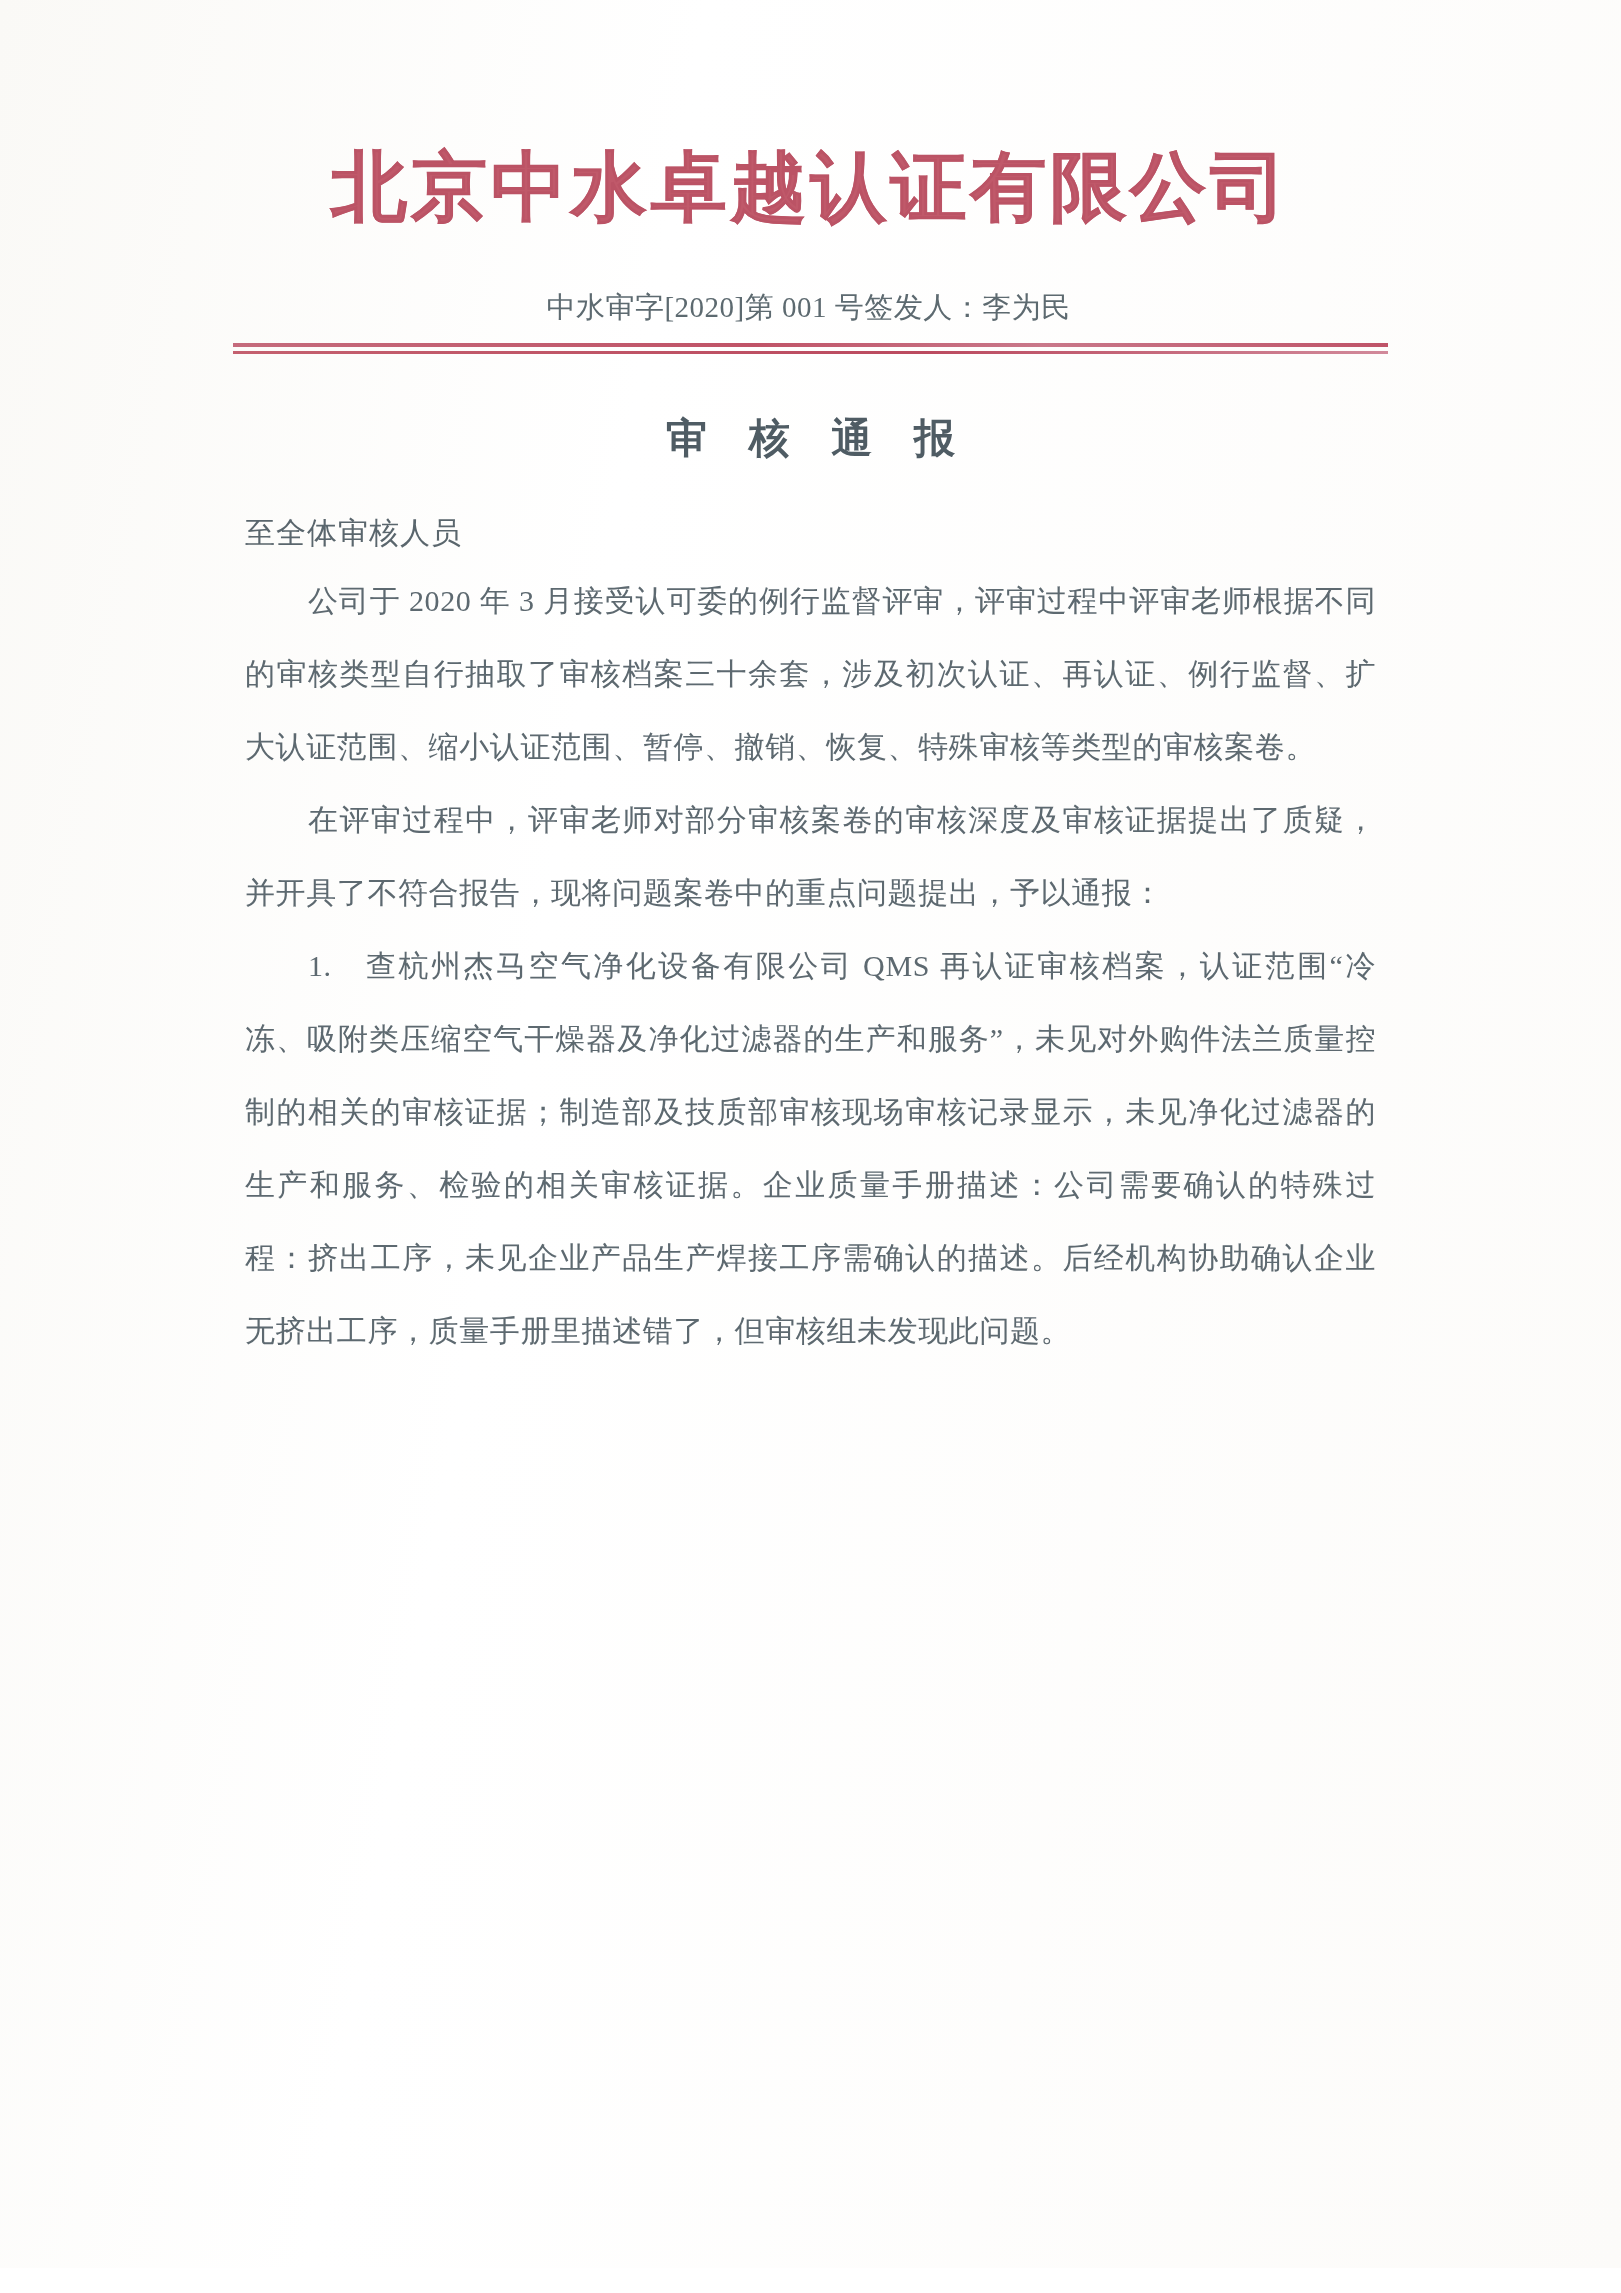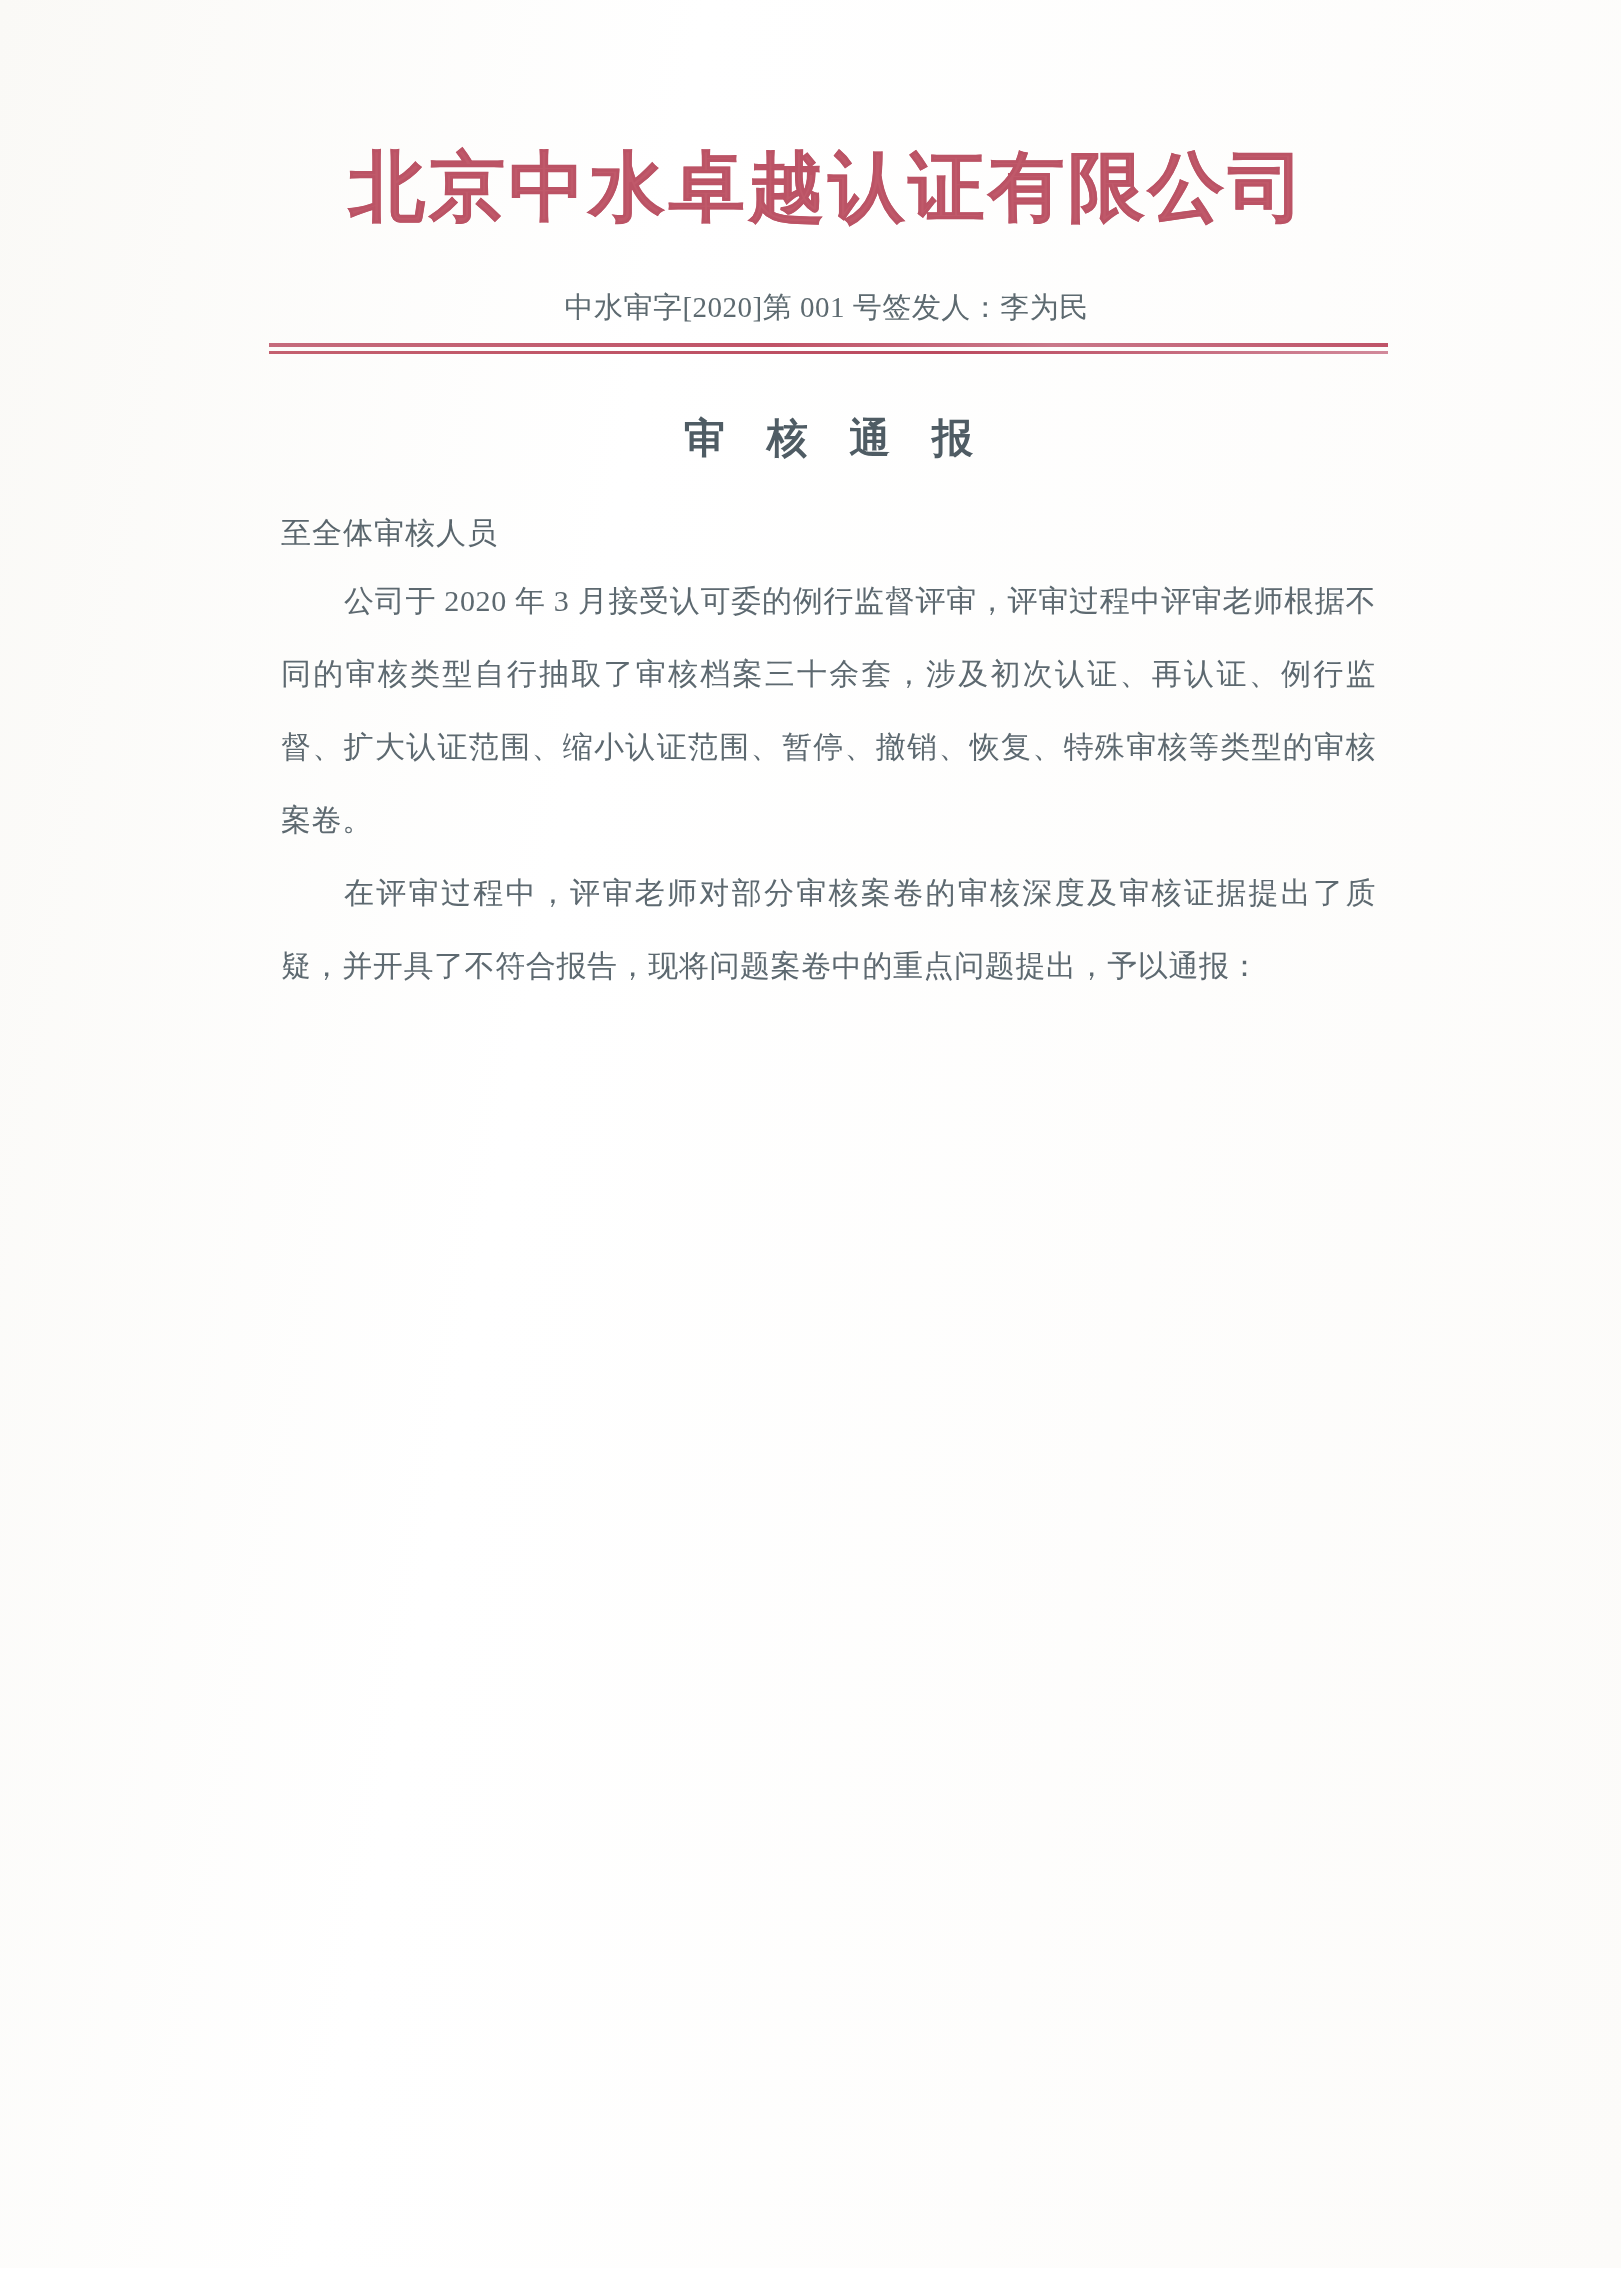--- a/index.html
+++ b/index.html
@@ -10,21 +10,20 @@
   body {
     font-family: "Liberation Serif", "DejaVu Serif", serif;
   }
   .page {
     position: relative;
     width: 1621px;
     height: 2268px;
     background: #fdfdfb;
     overflow: hidden;
     box-sizing: border-box;
-    padding-left: 36px;
   }
   
   .page::before {
     content: "";
     position: absolute;
     inset: 0;
     background:
       linear-gradient(100deg, rgba(250,249,246,1) 0%, rgba(255,255,255,1) 35%, rgba(252,251,249,1) 100%);
     pointer-events: none;
   }
@@ -139,17 +138,18 @@
       <div class="rule-thin"></div>
     </div>
 
     <div class="doc-heading">审 核 通 报</div>
 
     <div class="salutation">至全体审核人员</div>
 
     <div class="body">
       <p class="para indent first">公司于 2020 年 3 月接受认可委的例行监督评审，评审过程中评审老师根据不同的审核类型自行抽取了审核档案三十余套，涉及初次认证、再认证、例行监督、扩大认证范围、缩小认证范围、暂停、撤销、恢复、特殊审核等类型的审核案卷。</p>
       <p class="para indent">在评审过程中，评审老师对部分审核案卷的审核深度及审核证据提出了质疑，并开具了不符合报告，现将问题案卷中的重点问题提出，予以通报：</p>
+      <p class="para indent">1.　查杭州杰马空气净化设备有限公司 QMS 再认证审核档案，认证范围“冷冻、吸附类压缩空气干燥器及净化过滤器的生产和服务”，未见对外购件法兰质量控制的相关的审核证据；制造部及技质部审核现场审核记录显示，未见净化过滤器的生产和服务、检验的相关审核证据。企业质量手册描述：公司需要确认的特殊过程：挤出工序，未见企业产品生产焊接工序需确认的描述。后经机构协助确认企业无挤出工序，质量手册里描述错了，但审核组未发现此问题。</p>
     </div>
 
   </div>
 </div>
 
 
 </body></html>

